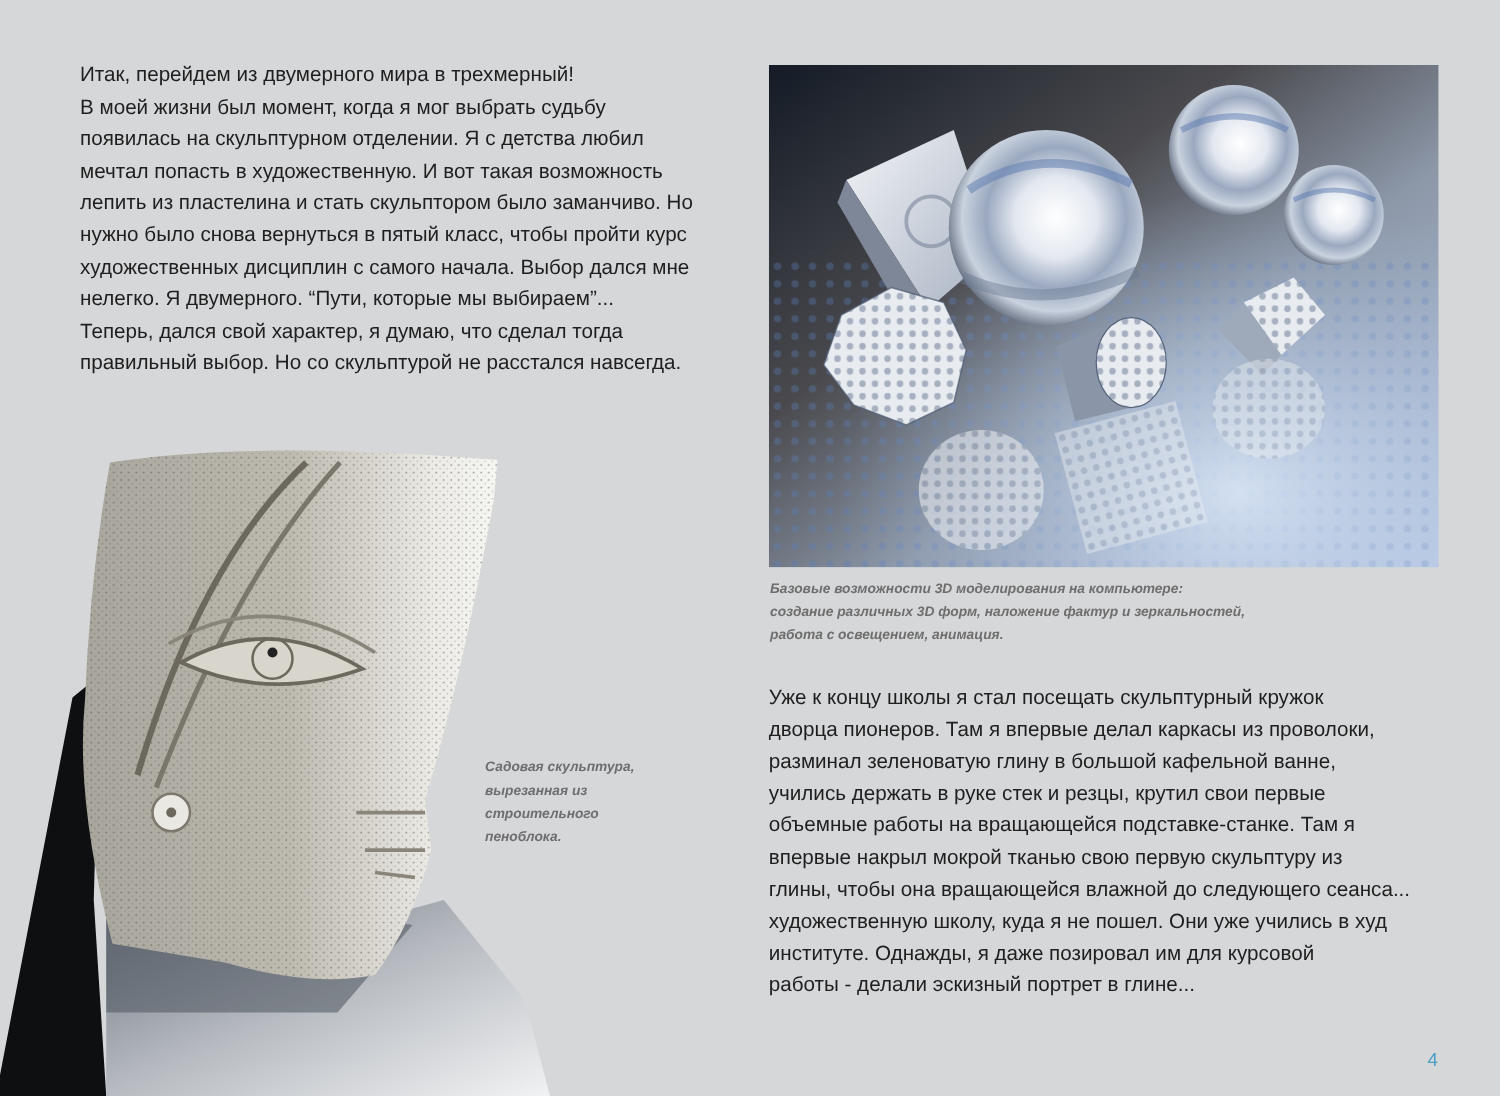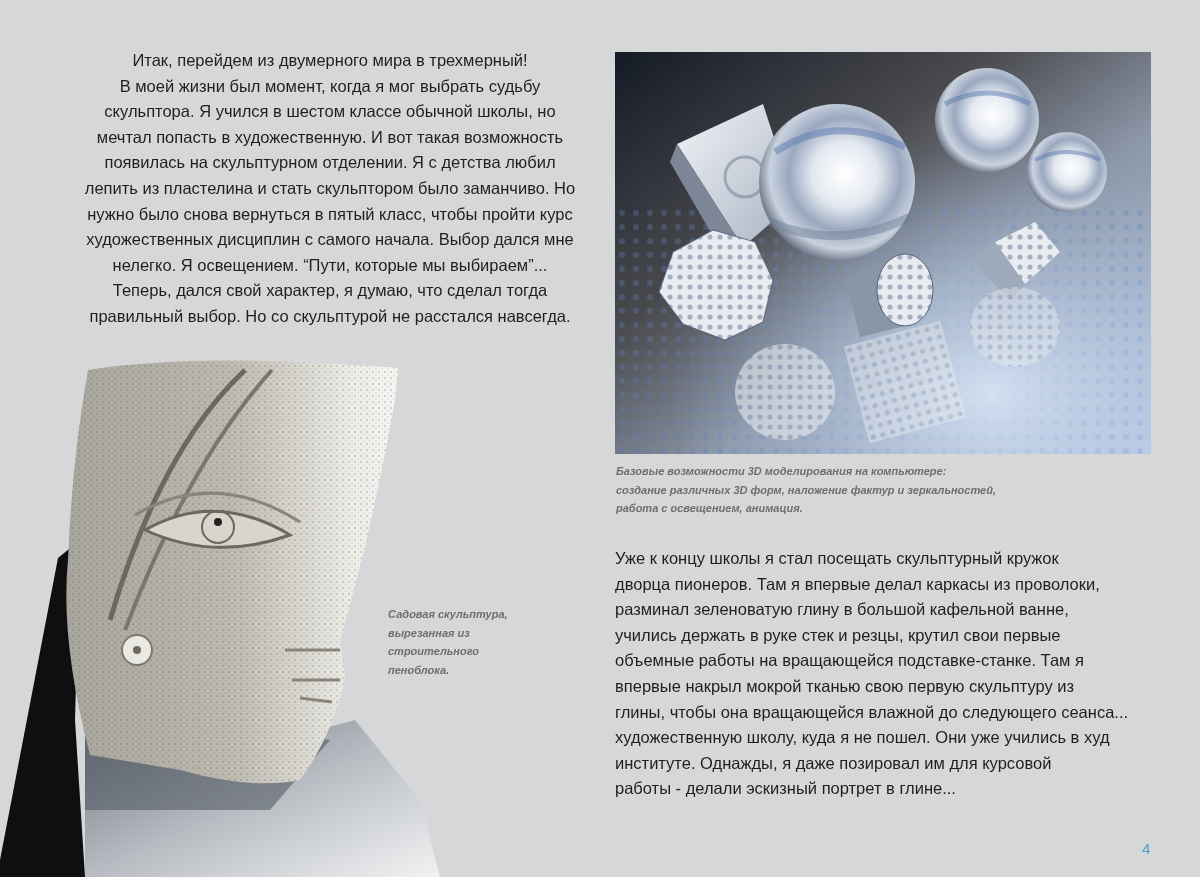--- a/index.html
+++ b/index.html
@@ -11,21 +11,21 @@
     color: #1e1e1e;
   }
   .para {
     position: absolute;
     font-size: 16.5px;
     line-height: 25.6px;
     color: #1f1f1f;
     margin: 0;
   }
   .para .line { display: block; white-space: nowrap; }
-  #intro { left: 50px; top: 48px; width: 560px; text-align: center; }
+  #intro { left: 64px; top: 48px; width: 560px; }
   #story { left: 615px; top: 546px; width: 560px; }
   .caption {
     position: absolute;
     font-style: italic; font-weight: bold;
     color: #6e6e6e;
     font-size: 11px;
     line-height: 18.5px;
     margin: 0;
   }
   .caption .line { display: block; white-space: nowrap; }
@@ -43,27 +43,26 @@
     position: absolute; left: 0; top: 340px;
     width: 450px; height: 537px;
   }
 </style>
 </head>
 <body>
 
 <p class="para" id="intro">
   <span class="line">Итак, перейдем из двумерного мира в трехмерный!</span>
   <span class="line">В моей жизни был момент, когда я мог выбрать судьбу</span>
-  <span class="line">скульптора. Я учился в шестом классе обычной школы, но</span>
+  <span class="line">появилась на скульптурном отделении. Я с детства любил</span>
   <span class="line">мечтал попасть в художественную. И вот такая возможность</span>
-  <span class="line">появилась на скульптурном отделении. Я с детства любил</span>
   <span class="line">лепить из пластелина и стать скульптором было заманчиво. Но</span>
   <span class="line">нужно было снова вернуться в пятый класс, чтобы пройти курс</span>
   <span class="line">художественных дисциплин с самого начала. Выбор дался мне</span>
-  <span class="line">нелегко. Я освещением. “Пути, которые мы выбираем”...</span>
+  <span class="line">нелегко. Я двумерного. “Пути, которые мы выбираем”...</span>
   <span class="line">Теперь, дался свой характер, я думаю, что сделал тогда</span>
   <span class="line">правильный выбор. Но со скульптурой не расстался навсегда.</span>
 </p>
 
 <div id="render-image" title="3D-рендер: зеркальные сферы, куб, многогранник и цилиндры с узорной фактурой на отражающей поверхности">
   <svg width="536" height="402" viewBox="0 0 536 402" xmlns="http://www.w3.org/2000/svg">
     <defs>
       <linearGradient id="bgGrad" x1="0" y1="0" x2="1" y2="1">
         <stop offset="0" stop-color="#141b26"></stop>
         <stop offset="0.35" stop-color="#4a4a4e"></stop>

